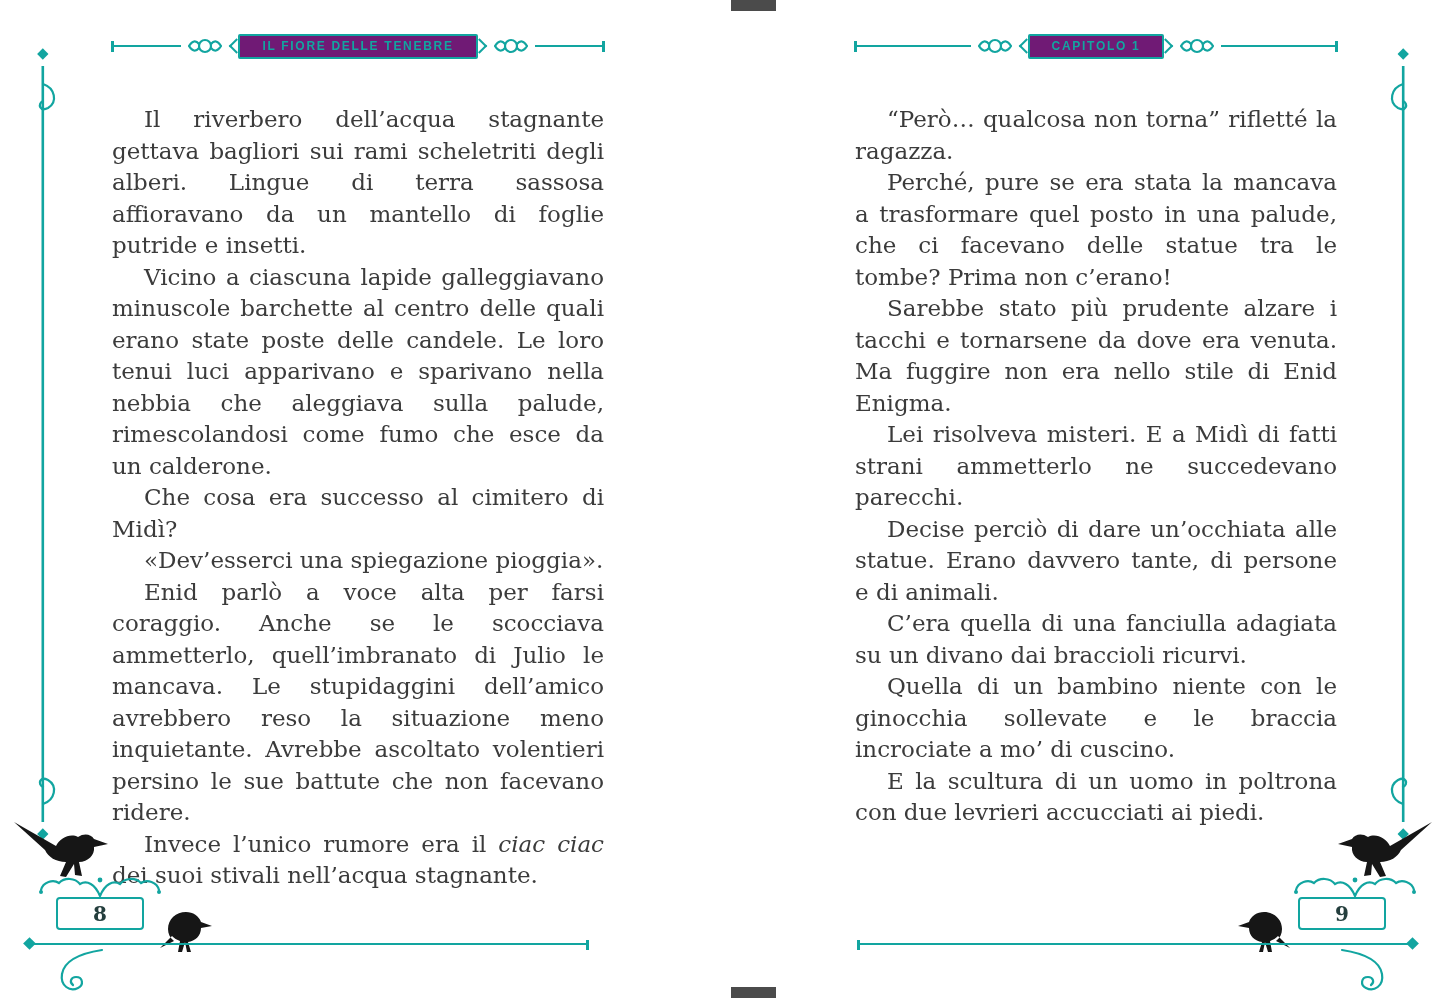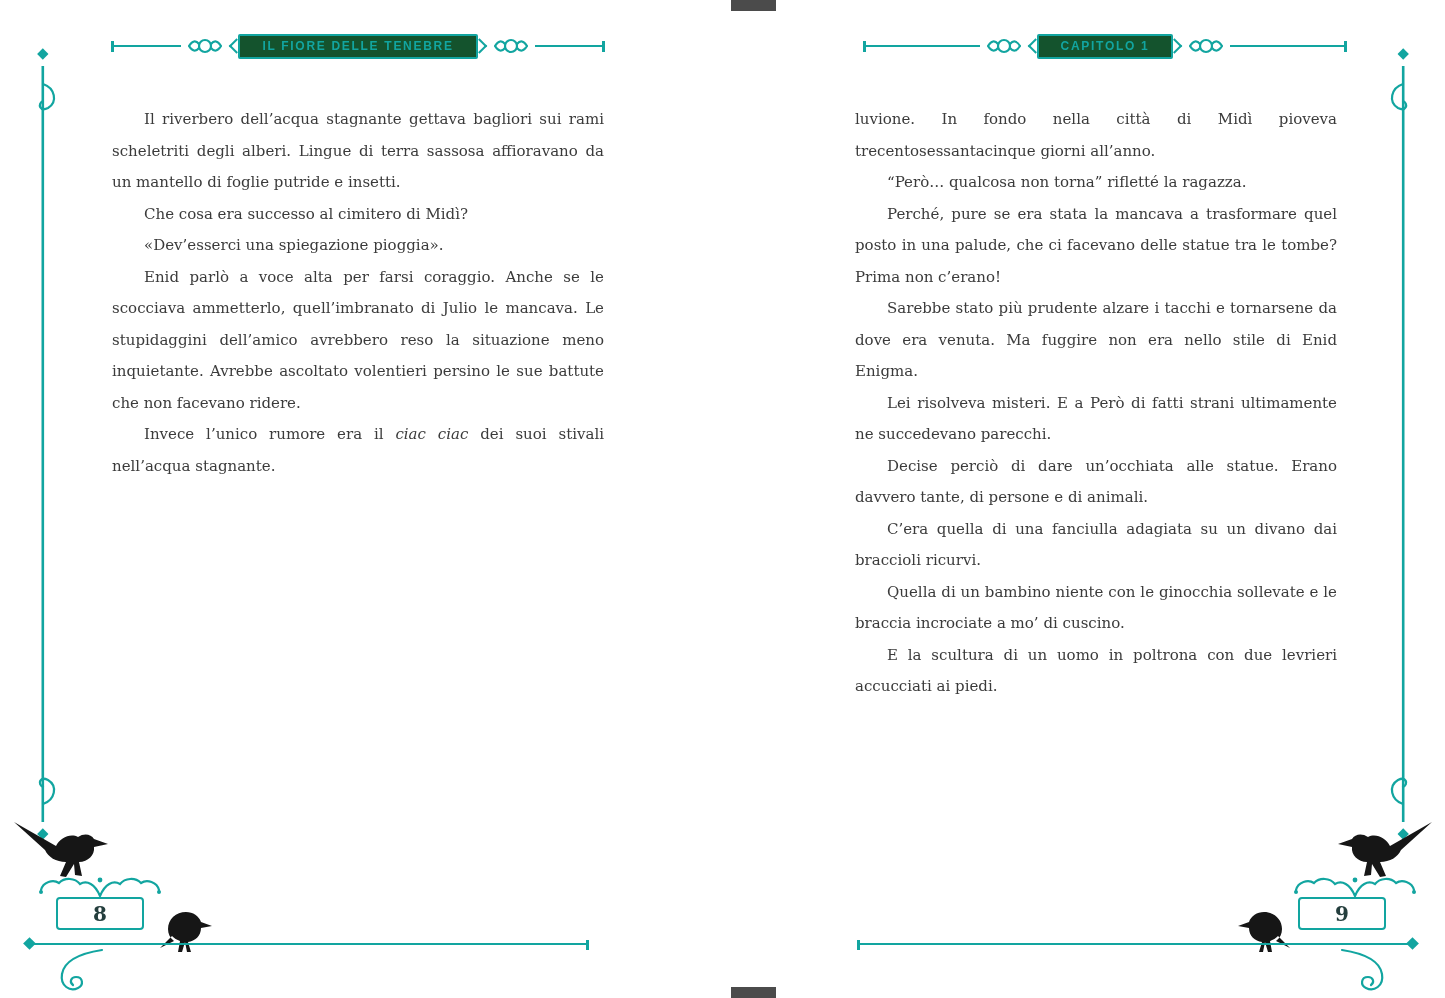--- a/index.html
+++ b/index.html
@@ -14,36 +14,36 @@
     position:relative;width:1445px;height:998px;background:#ffffff;overflow:hidden;
     font-family:"DejaVu Serif", serif;color:var(--text);
   }
   .page{position:absolute;top:0;height:998px;}
   #page-left{left:0;width:722px;}
   #page-right{left:722px;width:723px;}
 
   
   .header-row{position:absolute;display:flex;align-items:center;gap:7px;height:26px;}
   #page-left .header-row{left:112px;top:33px;width:492px;}
-  #page-right .header-row{left:142px;top:33px;width:482px;}
+  #page-right .header-row{left:133px;top:33px;width:482px;}
   .h-line{flex:1;border-top:2.6px solid var(--accent);position:relative;height:0;}
   .h-line.first::before{content:"";position:absolute;left:-1px;top:-6.5px;width:3px;height:11px;background:var(--accent);}
   .h-line.last::after{content:"";position:absolute;right:-1px;top:-6.5px;width:3px;height:11px;background:var(--accent);}
-  .banner{position:relative;border:2.5px solid var(--accent);border-radius:2px;padding:4px 22px 5px;margin:12px 9px;background:#14532d;}
+  .banner{position:relative;border:2.5px solid var(--accent);border-radius:2px;padding:4px 22px 5px;margin:12px 9px;background:#701a75;}
   .banner::before,.banner::after{content:"";position:absolute;top:50%;width:9px;height:9px;border:2.5px solid var(--accent);}
   .banner::before{left:-9px;transform:translateY(-50%) rotate(45deg);border-right:none;border-top:none;}
   .banner::after{right:-9px;transform:translateY(-50%) rotate(45deg);border-left:none;border-bottom:none;}
   .banner-label{
     font-family:"Liberation Sans", sans-serif;font-weight:700;font-size:12px;
     letter-spacing:1.7px;color:var(--accent);white-space:nowrap;display:block;line-height:1;
   }
   .ornament{flex:0 0 auto;}
 
   
-  .text-col{position:absolute;top:104px;font-size:15px;line-height:31.5px;text-align:justify;}
+  .text-col{position:absolute;top:104px;font-size:23px;line-height:31.5px;text-align:justify;}
   #page-left .text-col{left:112px;width:492px;}
   #page-right .text-col{left:133px;width:482px;}
   .text-col p{margin:0;text-indent:32px;}
   .text-col p.no-indent{text-indent:0;}
   .text-col em{font-style:italic;margin-top:36px;}
 
   
   .side-border{position:absolute;top:48px;}
   #page-left .side-border{left:34px;}
   #page-right .side-border{left:662px;transform:scaleX(-1);}
@@ -121,20 +121,21 @@
       </div>
       <svg class="ornament" width="34" height="22" viewBox="0 0 34 22">
         <circle cx="17" cy="11" r="6" class="tealStroke"></circle>
         <path class="tealStroke" d="M1 11 Q6 3 11 9 M1 11 Q6 19 11 13 M33 11 Q28 3 23 9 M33 11 Q28 19 23 13"></path>
       </svg>
       <div class="h-line last"></div>
     </div>
 
     <div class="text-col">
       <p>Il riverbero dell’acqua stagnante gettava bagliori sui rami scheletriti degli alberi. Lingue di terra sassosa affioravano da un mantello di foglie putride e insetti.</p>
+      <p>Vicino a ciascuna lapide galleggiavano minuscole barchette al centro delle quali erano state poste delle candele. Le loro tenui luci apparivano e sparivano nella nebbia che aleggiava sulla palude, rimescolandosi come fumo che esce da un calderone.</p>
       <p>Che cosa era successo al cimitero di Midì?</p>
       <p>«Dev’esserci una spiegazione pioggia».</p>
       <p>Enid parlò a voce alta per farsi coraggio. Anche se le scocciava ammetterlo, quell’imbranato di Julio le mancava. Le stupidaggini dell’amico avrebbero reso la situazione meno inquietante. Avrebbe ascoltato volentieri persino le sue battute che non facevano ridere.</p>
       <p><span>Invece l’unico rumore era il </span><em>ciac ciac</em><span> dei suoi stivali nell’acqua stagnante.</span></p>
     </div>
 
     <svg class="magpie" width="100" height="62" viewBox="0 0 100 62">
       <path class="birdFill" d="M2 2 L44 26 C48 18 58 13 66 17 C72 13 79 14 82 19 L96 24 L82 27 C83 35 76 42 67 42 L70 56 L63 55 L62 44 L54 57 L48 56 L54 42 C44 42 36 37 33 30 L2 2 Z"></path>
     </svg>
 
@@ -181,25 +182,24 @@
         <span class="banner-label">CAPITOLO 1</span>
       </div>
       <svg class="ornament" width="34" height="22" viewBox="0 0 34 22">
         <circle cx="17" cy="11" r="6" class="tealStroke"></circle>
         <path class="tealStroke" d="M1 11 Q6 3 11 9 M1 11 Q6 19 11 13 M33 11 Q28 3 23 9 M33 11 Q28 19 23 13"></path>
       </svg>
       <div class="h-line last"></div>
     </div>
 
     <div class="text-col">
-      <p class="no-indent">luvione. In fondo nella città di Midì pioveva trecentosessantacinque giorni all’anno.</p>
       <p>“Però… qualcosa non torna” rifletté la ragazza.</p>
       <p>Perché, pure se era stata la mancava a trasformare quel posto in una palude, che ci facevano delle statue tra le tombe? Prima non c’erano!</p>
       <p>Sarebbe stato più prudente alzare i tacchi e tornarsene da dove era venuta. Ma fuggire non era nello stile di Enid Enigma.</p>
-      <p>Lei risolveva misteri. E a Però di fatti strani ultimamente ne succedevano parecchi.</p>
+      <p>Lei risolveva misteri. E a Midì di fatti strani ammetterlo ne succedevano parecchi.</p>
       <p>Decise perciò di dare un’occhiata alle statue. Erano davvero tante, di persone e di animali.</p>
       <p>C’era quella di una fanciulla adagiata su un divano dai braccioli ricurvi.</p>
       <p>Quella di un bambino niente con le ginocchia sollevate e le braccia incrociate a mo’ di cuscino.</p>
       <p>E la scultura di un uomo in poltrona con due levrieri accucciati ai piedi.</p>
     </div>
 
     <svg class="magpie" width="100" height="62" viewBox="0 0 100 62">
       <path class="birdFill" d="M2 2 L44 26 C48 18 58 13 66 17 C72 13 79 14 82 19 L96 24 L82 27 C83 35 76 42 67 42 L70 56 L63 55 L62 44 L54 57 L48 56 L54 42 C44 42 36 37 33 30 L2 2 Z"></path>
     </svg>
 

